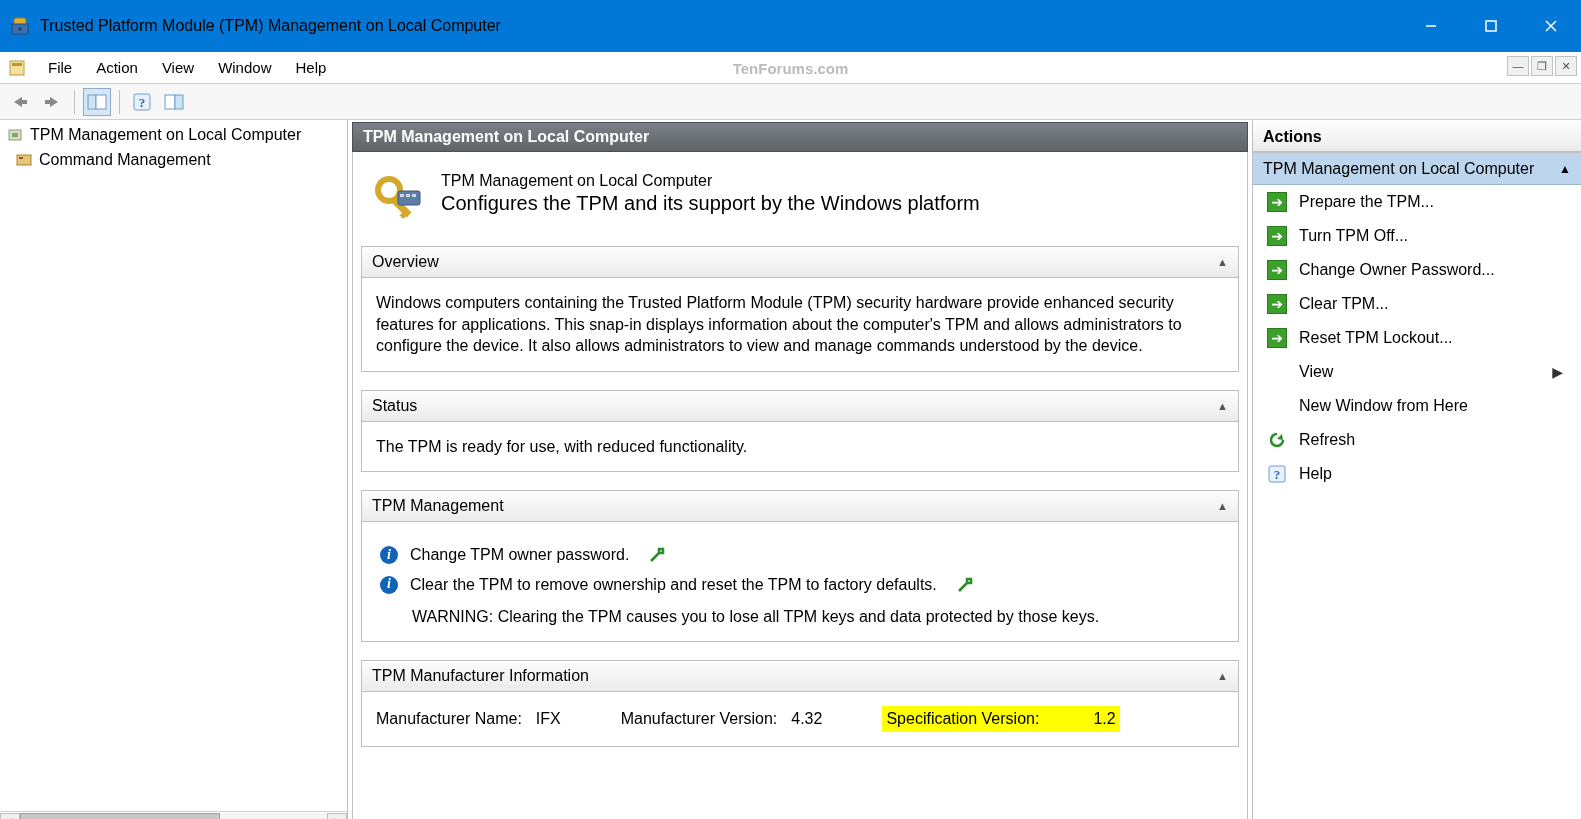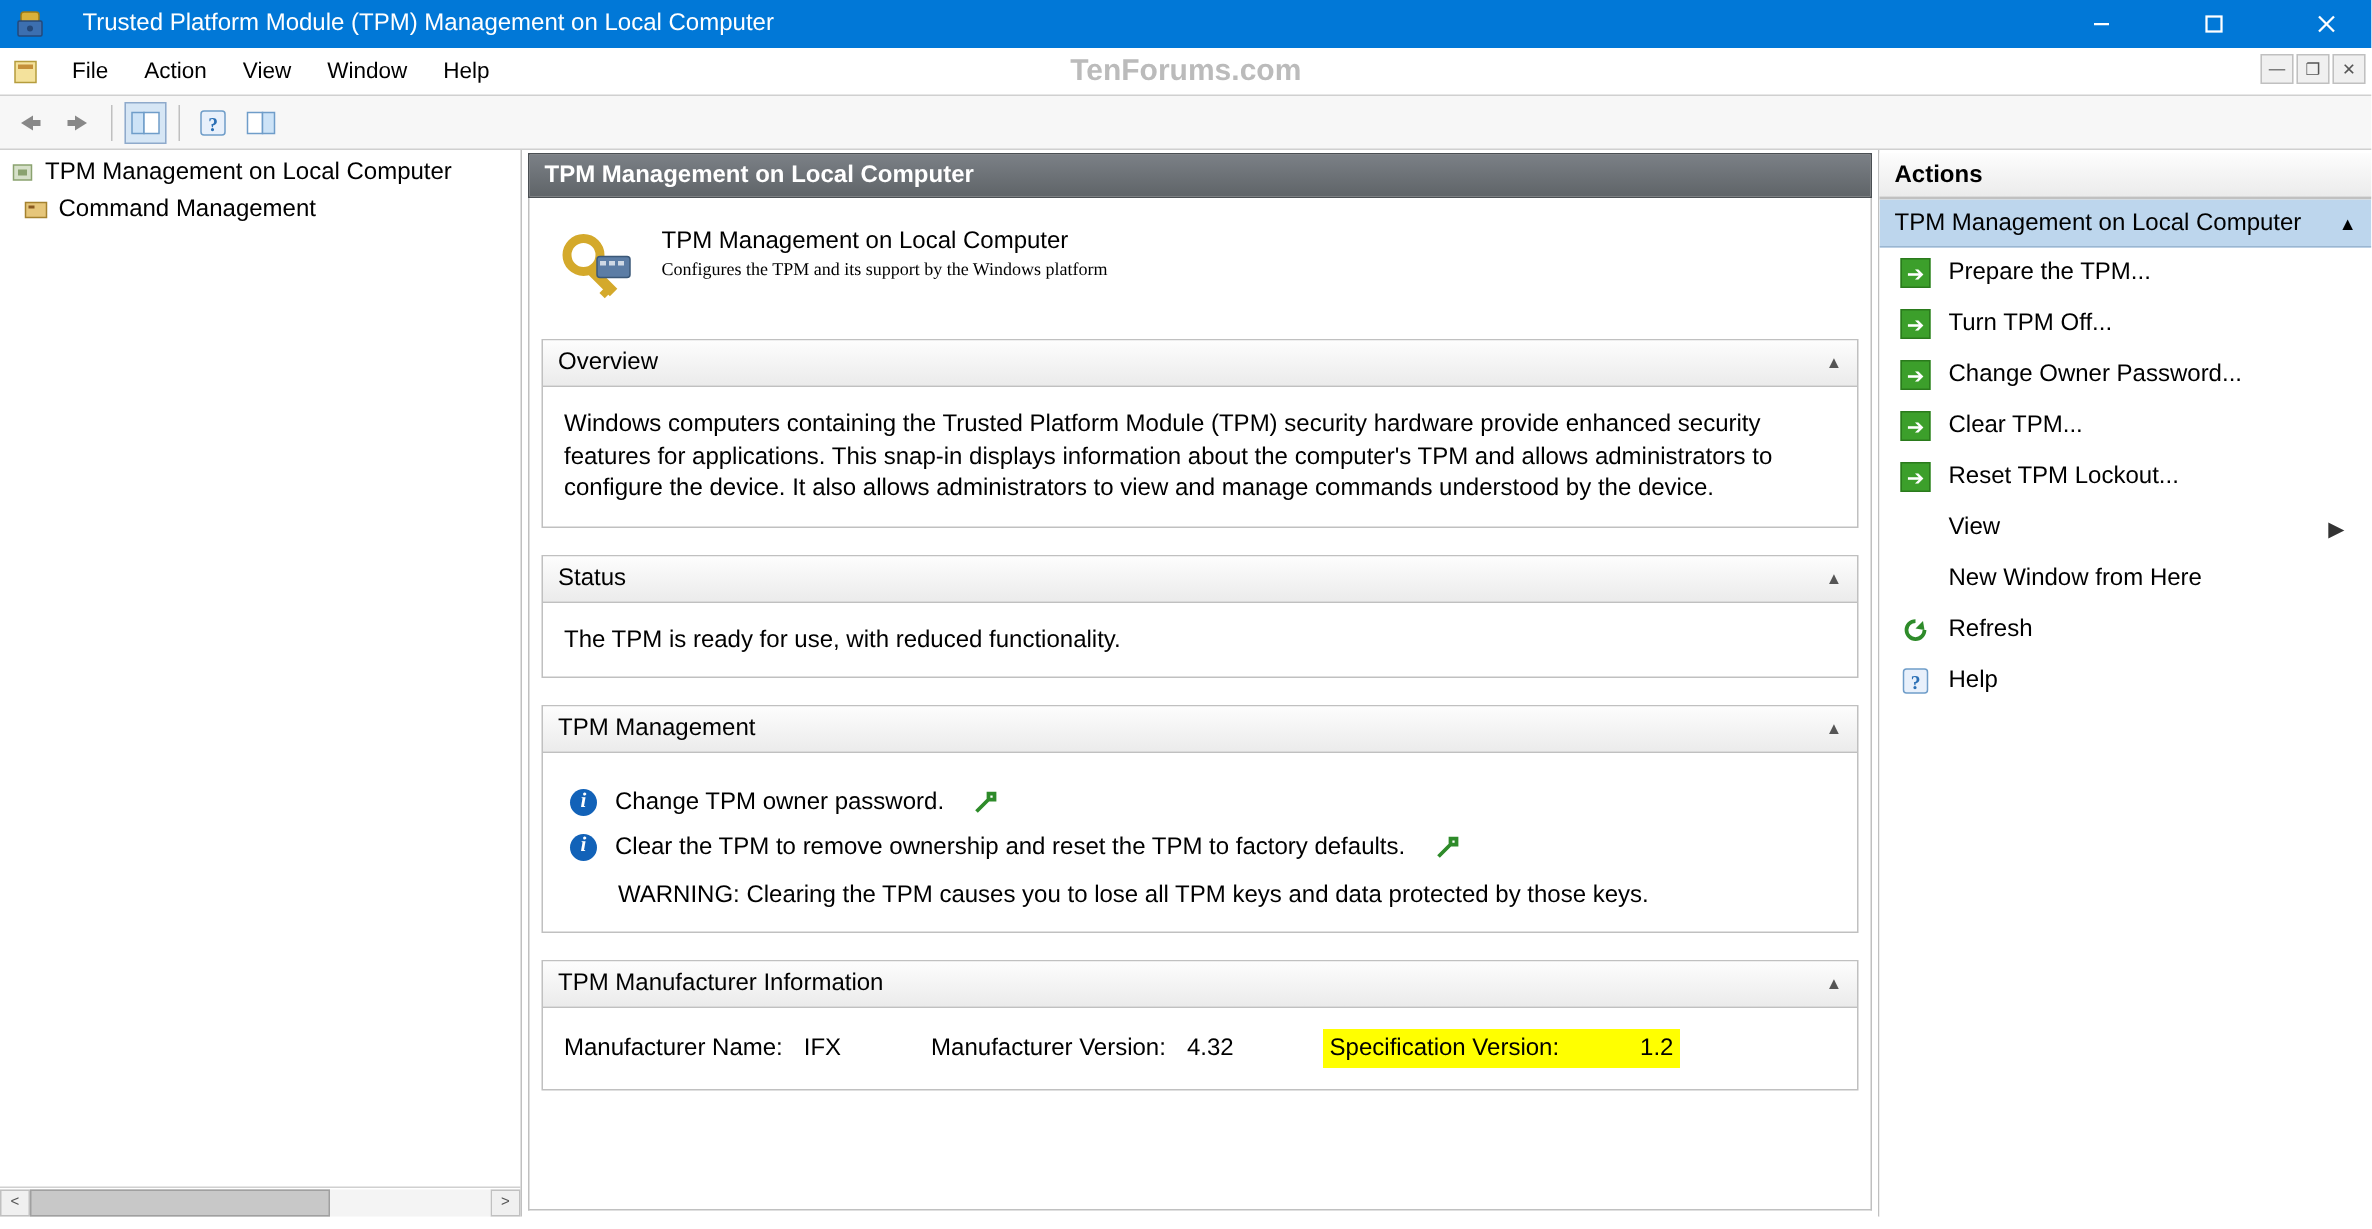--- a/index.html
+++ b/index.html
@@ -6,45 +6,44 @@
 body {
   width: 1581px;
   height: 819px;
   font-family: "Segoe UI", Tahoma, sans-serif;
   font-size: 15px;
   background: #fff;
   overflow: hidden;
 }
 
 .titlebar {
-  height: 32px;
+  height: 52px;
   background: #0178d7;
-  color: #ffffff;
+  color: #000000;
   display: flex;
   align-items: center;
   padding-left: 10px;
-  gap: 15px;
 }
 .titlebar .icon { width: 20px; height: 20px; margin-right: 10px; display:flex; align-items:center; justify-content:center; }
 .titlebar .title-text { font-size: 16px; flex: 0 0 auto; }
 .titlebar .spacer { flex: 1; }
 .titlebar .win-btn { width: 60px; height: 40px; display:flex; align-items:center; justify-content:center; color:#fff; }
 
 .menubar {
   height: 32px;
   background: #fff;
   border-bottom: 1px solid #d0d0d0;
   display: flex;
   align-items: center;
   padding-left: 6px;
   position: relative;
 }
 .menubar .app-icon { width: 22px; height: 22px; margin-right: 8px; display:flex; align-items:center; justify-content:center; }
 .menubar .menu-item { padding: 4px 12px; font-size: 15px; cursor: default; }
-.menubar .watermark { position:absolute; left:50%; top:50%; transform:translate(-50%,-50%); color:#bbb; font-size:20px; font-weight:bold; text-shadow: -1px -1px 0 #fff, 1px -1px 0 #fff, -1px 1px 0 #fff, 1px 1px 0 #fff; letter-spacing:0; pointer-events:none; }
+.menubar .watermark { position:absolute; left:50%; top:50%; transform:translate(-50%,-50%); color:#bbb; font-size:15px; font-weight:bold; text-shadow: -1px -1px 0 #fff, 1px -1px 0 #fff, -1px 1px 0 #fff, 1px 1px 0 #fff; letter-spacing:0; pointer-events:none; }
 .menubar .mdi-controls { position:absolute; right:4px; top:4px; display:flex; gap:2px; }
 .menubar .mdi-btn { width:22px; height:20px; background:#f0f0f0; border:1px solid #c0c0c0; display:flex; align-items:center; justify-content:center; font-size:11px; color:#555; }
 
 .toolbar {
   height: 36px;
   background: #f7f7f7;
   border-bottom: 1px solid #d0d0d0;
   display: flex;
   align-items: center;
   padding-left: 6px;
@@ -99,21 +98,21 @@
   flex:1;
   overflow-y:auto;
   border:1px solid #c0c0c0;
   border-top:none;
   padding: 8px;
   background:#fff;
 }
 .intro-row { display:flex; gap:18px; padding:12px 10px 22px 10px; align-items:flex-start; }
 .intro-icon { width:52px; height:52px; display:flex; align-items:center; justify-content:center; }
 .intro-text .t1 { font-size:16px; }
-.intro-text .t2 { font-size:12px; margin-top:2px;font-family:Liberation Serif, serif; }
+.intro-text .t2 { font-size:20px; margin-top:2px; }
 .section {
   border: 1px solid #c0c0c0;
   margin-bottom: 18px;
   background:#fff;
 }
 .sec-header {
   height: 31px;
   background: linear-gradient(to bottom, #fdfdfd, #ebebeb);
   border-bottom: 1px solid #c0c0c0;
   display:flex; align-items:center;

